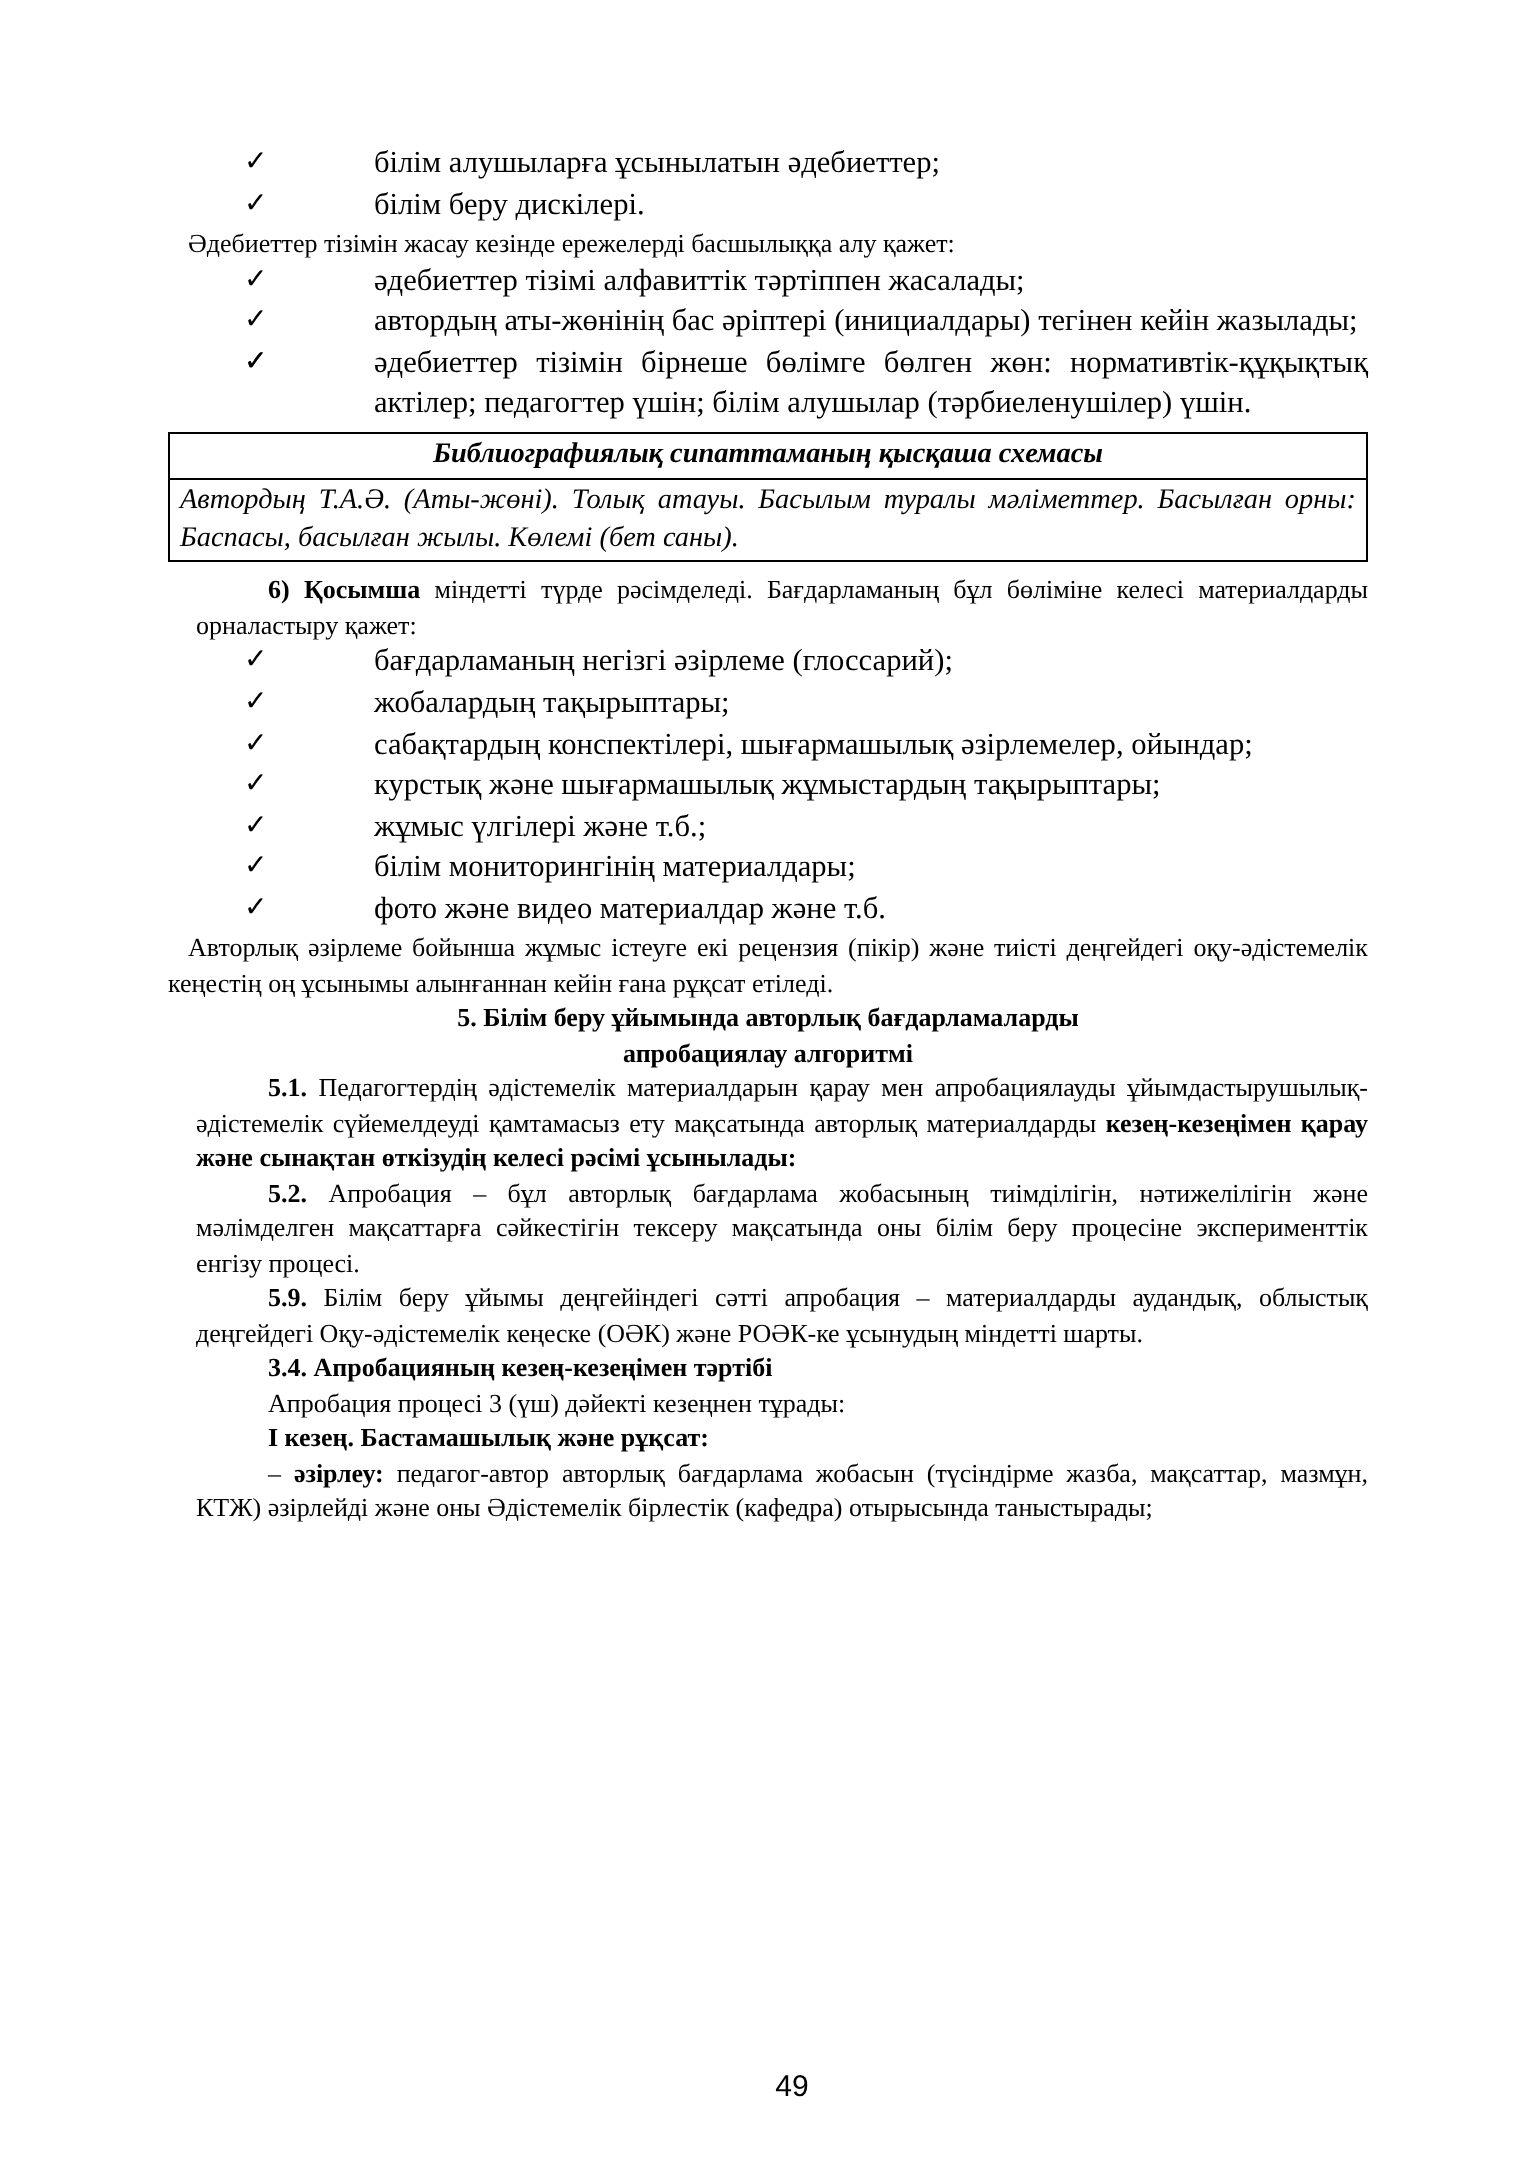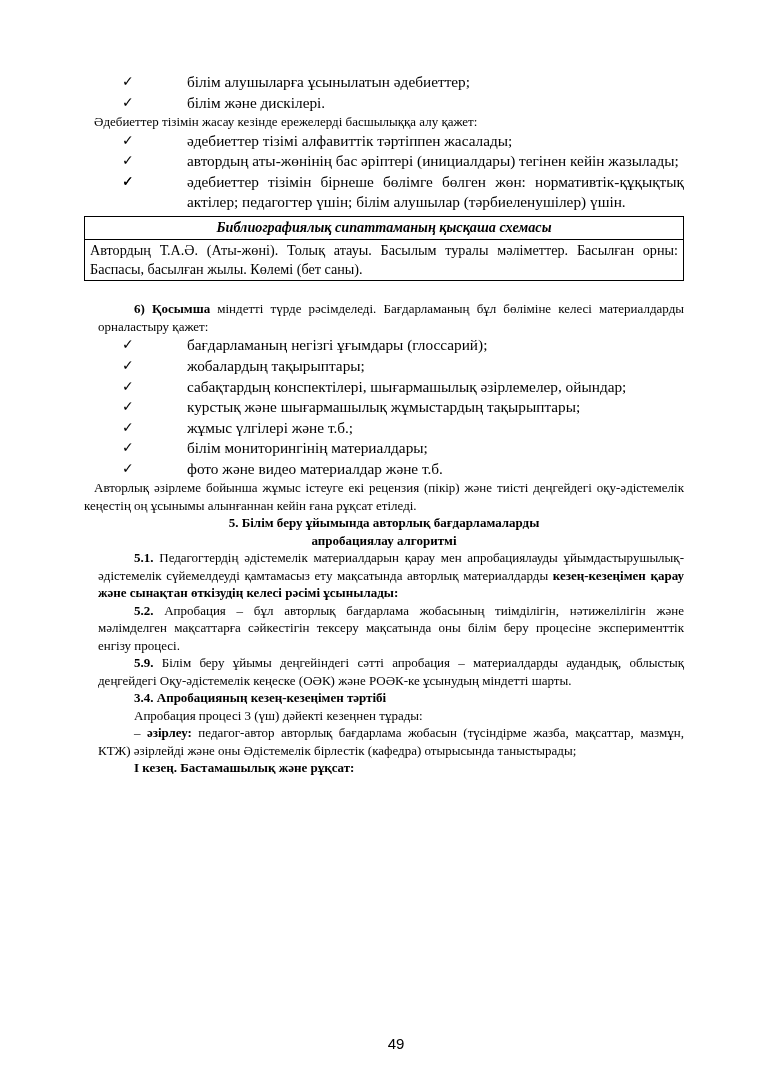--- a/index.html
+++ b/index.html
@@ -66,28 +66,29 @@
   }
   .cm.wrap {
     padding-left: 103px;
     text-indent: 0;
   }
   
   .biblio {
     width: 100%;
     border-collapse: collapse;
     margin-top: 3px;
-    margin-bottom: 19px;
+    margin-bottom: 5px;
     table-layout: fixed;
   }
   .biblio td {
     border: 1px solid #000000;
     padding: 1px 5px 2px 5px;
     font-size: 14.2px;
     line-height: 1.33;
+    font-style: italic;
   }
   .biblio td.head {
     text-align: center;
     font-weight: bold;
     font-style: italic;
   }
   .biblio td.body {
     text-align: justify;
   }
   .pagenum {
@@ -105,21 +106,21 @@
 
 <div class="page">
   <div class="content">
 
     <div class="cm">
       <span class="tick">✓</span>
       <span>білім алушыларға ұсынылатын әдебиеттер;</span>
     </div>
     <div class="cm">
       <span class="tick">✓</span>
-      <span>білім және дискілері.</span>
+      <span>білім беру дискілері.</span>
     </div>
 
     <p class="indent-small">Әдебиеттер тізімін жасау кезінде ережелерді басшылыққа алу қажет:</p>
 
     <div class="cm">
       <span class="tick">✓</span>
       <span>әдебиеттер тізімі алфавиттік тәртіппен жасалады;</span>
     </div>
     <div class="cm wrap">
       <span class="tick">✓</span>
@@ -141,21 +142,21 @@
       <tr>
         <td class="body">Автордың Т.А.Ә. (Аты-жөні). Толық атауы. Басылым туралы мәліметтер. Басылған орны: Баспасы, басылған жылы. Көлемі (бет саны).</td>
       </tr>
     </tbody>
       </table>
 
     <p class="indent"><b>6) </b><b>Қосымша</b><span> міндетті түрде рәсімделеді. Бағдарламаның бұл бөліміне келесі материалдарды орналастыру қажет:</span></p>
 
     <div class="cm">
       <span class="tick">✓</span>
-      <span>бағдарламаның негізгі ұғымдары (глоссарий);</span>
+      <span>бағдарламаның негізгі әзірлеме (глоссарий);</span>
     </div>
     <div class="cm">
       <span class="tick">✓</span>
       <span>жобалардың тақырыптары;</span>
     </div>
     <div class="cm">
       <span class="tick">✓</span>
       <span>сабақтардың конспектілері, шығармашылық әзірлемелер, ойындар;</span>
     </div>
     <div class="cm">
@@ -181,19 +182,19 @@
     <p class="center"><b>апробациялау алгоритмі</b></p>
 
     <p class="indent"><b>5.1.</b><span> Педагогтердің әдістемелік материалдарын қарау мен апробациялауды ұйымдастырушылық-әдістемелік сүйемелдеуді қамтамасыз ету мақсатында авторлық материалдарды </span><b>кезең-кезеңімен қарау және сынақтан өткізудің келесі рәсімі ұсынылады:</b></p>
 
     <p class="indent"><b>5.2.</b><span> Апробация – бұл авторлық бағдарлама жобасының тиімділігін, нәтижелілігін және мәлімделген мақсаттарға сәйкестігін тексеру мақсатында оны білім беру процесіне эксперименттік енгізу процесі.</span></p>
 
     <p class="indent"><b>5.9.</b><span> Білім беру ұйымы деңгейіндегі сәтті апробация – материалдарды аудандық, облыстық деңгейдегі Оқу-әдістемелік кеңеске (ОӘК) және РОӘК-ке ұсынудың міндетті шарты.</span></p>
 
     <p class="indent"><b>3.4. Апробацияның кезең-кезеңімен тәртібі</b></p>
     <p class="indent">Апробация процесі 3 (үш) дәйекті кезеңнен тұрады:</p>
+    <p class="indent"><b>I кезең. Бастамашылық және рұқсат:</b></p>
     <p class="indent"><span>– </span><b>әзірлеу:</b><span> педагог-автор авторлық бағдарлама жобасын (түсіндірме жазба, мақсаттар, мазмұн, КТЖ) әзірлейді және оны Әдістемелік бірлестік (кафедра) отырысында таныстырады;</span></p>
-    <p class="indent"><b>I кезең. Бастамашылық және рұқсат:</b></p>
 
   </div>
 
   <div class="pagenum">49</div>
 </div>
 
 </body></html>

